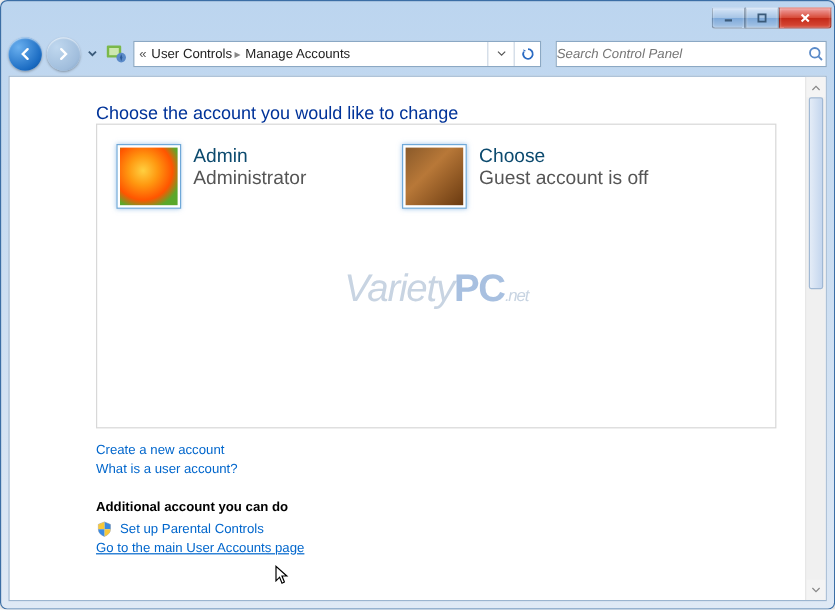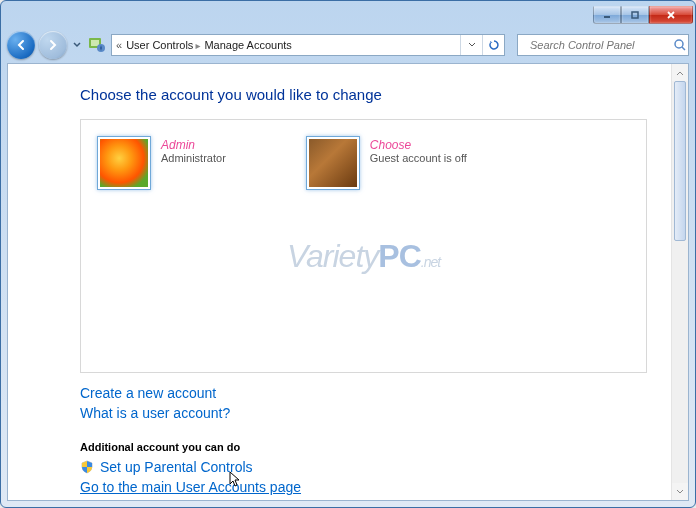--- a/index.html
+++ b/index.html
@@ -77,24 +77,24 @@
     .breadcrumb .dblarr { padding: 0 4px; color: #555; }
     .bc-actions {
       margin-left: auto; display: flex; align-items: center; height: 100%;
     }
     .bc-btn {
       width: 22px; height: 20px; display:flex; align-items:center; justify-content:center;
       border-left: 1px solid #cdd8e4;
     }
     .separator-v { width: 4px; }
     .searchbox {
-      width: 172px; height: 22px;
+      width: 226px; height: 22px;
       background: #fff; border: 1px solid #8ba8c4;
       display: flex; align-items: center;
-      padding: 0 12px;
+      padding: 0 0;
     }
     .searchbox input {
       flex: 1; border: none; outline: none;
       font-size: 11px; font-style: italic; color: #888;
       background: transparent;
     }
     .search-icon { width: 16px; height:16px; display:flex; align-items:center; justify-content:center; }
 
     .content-area {
       position: absolute;
@@ -111,21 +111,20 @@
     .sb-btn { height:17px; display:flex;align-items:center;justify-content:center; background:#f4f4f4; }
     .sb-track { flex:1; background:#f0f0f0; position:relative; }
     .sb-thumb { position:absolute; top:0; left:2px; right:2px; height:160px; background: linear-gradient(to right, #e4ecf7, #c4d6ee); border:1px solid #a0b8d4; border-radius:2px; }
     .content-inner {
       position:absolute; top:0; left:0; right:17px; bottom:0;
       padding: 22px 24px 10px 72px;
       overflow: hidden;
     }
     .page-heading {
       color: #003399; font-size: 15px; font-weight: normal;
-      margin-bottom: 16px;
     }
     .accounts-box {
       border: 1px solid #d8d8d8;
       height: 254px;
       padding: 16px;
       display: flex;
       gap: 80px;
       position: relative;
     }
     .account {
@@ -140,38 +139,38 @@
     }
     .acct-avatar.admin .av-inner {
       width:100%; height:100%;
       background: radial-gradient(circle at 40% 40%, #ffd040 0%, #ff9810 30%, #ff5500 60%, #5aa82a 80%);
     }
     .acct-avatar.guest .av-inner {
       width:100%; height:100%;
       background: linear-gradient(135deg, #8a5a2a 0%, #b87838 40%, #6a3a10 100%);
     }
     .acct-text { padding-top: 2px; }
-    .acct-name { font-size: 12px; color: #ec4899; font-style: italic; }
-    .acct-sub { font-size: 11px; color: #555; }
+    .acct-name { font-size: 16px; color: #0c4a6e; }
+    .acct-sub { font-size: 16px; color: #555; }
 
     .watermark {
       position: absolute; left: 50%; top: 54%;
       transform: translate(-50%, -50%);
       font-size: 32px; color: #c8d4e2;
       font-style: italic; font-weight: 300;
       letter-spacing: -1px;
       pointer-events: none;
       white-space: nowrap;
     }
     .watermark .pc { color: #a8c0e0; font-weight: 600; font-style: normal; }
     .watermark .net { font-size: 14px; color: #c8d4e2; }
 
     .links { margin-top: 10px; }
     .link {
-      color: #0066cc; font-size: 14px;
+      color: #0066cc; font-size: 11px;
       display: block; padding: 2px 0;
       cursor: pointer;
     }
     .section-head {
       font-size: 11px; font-weight: bold; color: #000;
       margin-top: 18px; margin-bottom: 4px;
     }
     .shield-row { display:flex; align-items:center; gap:6px; }
     .shield {
       width:14px; height:14px;

